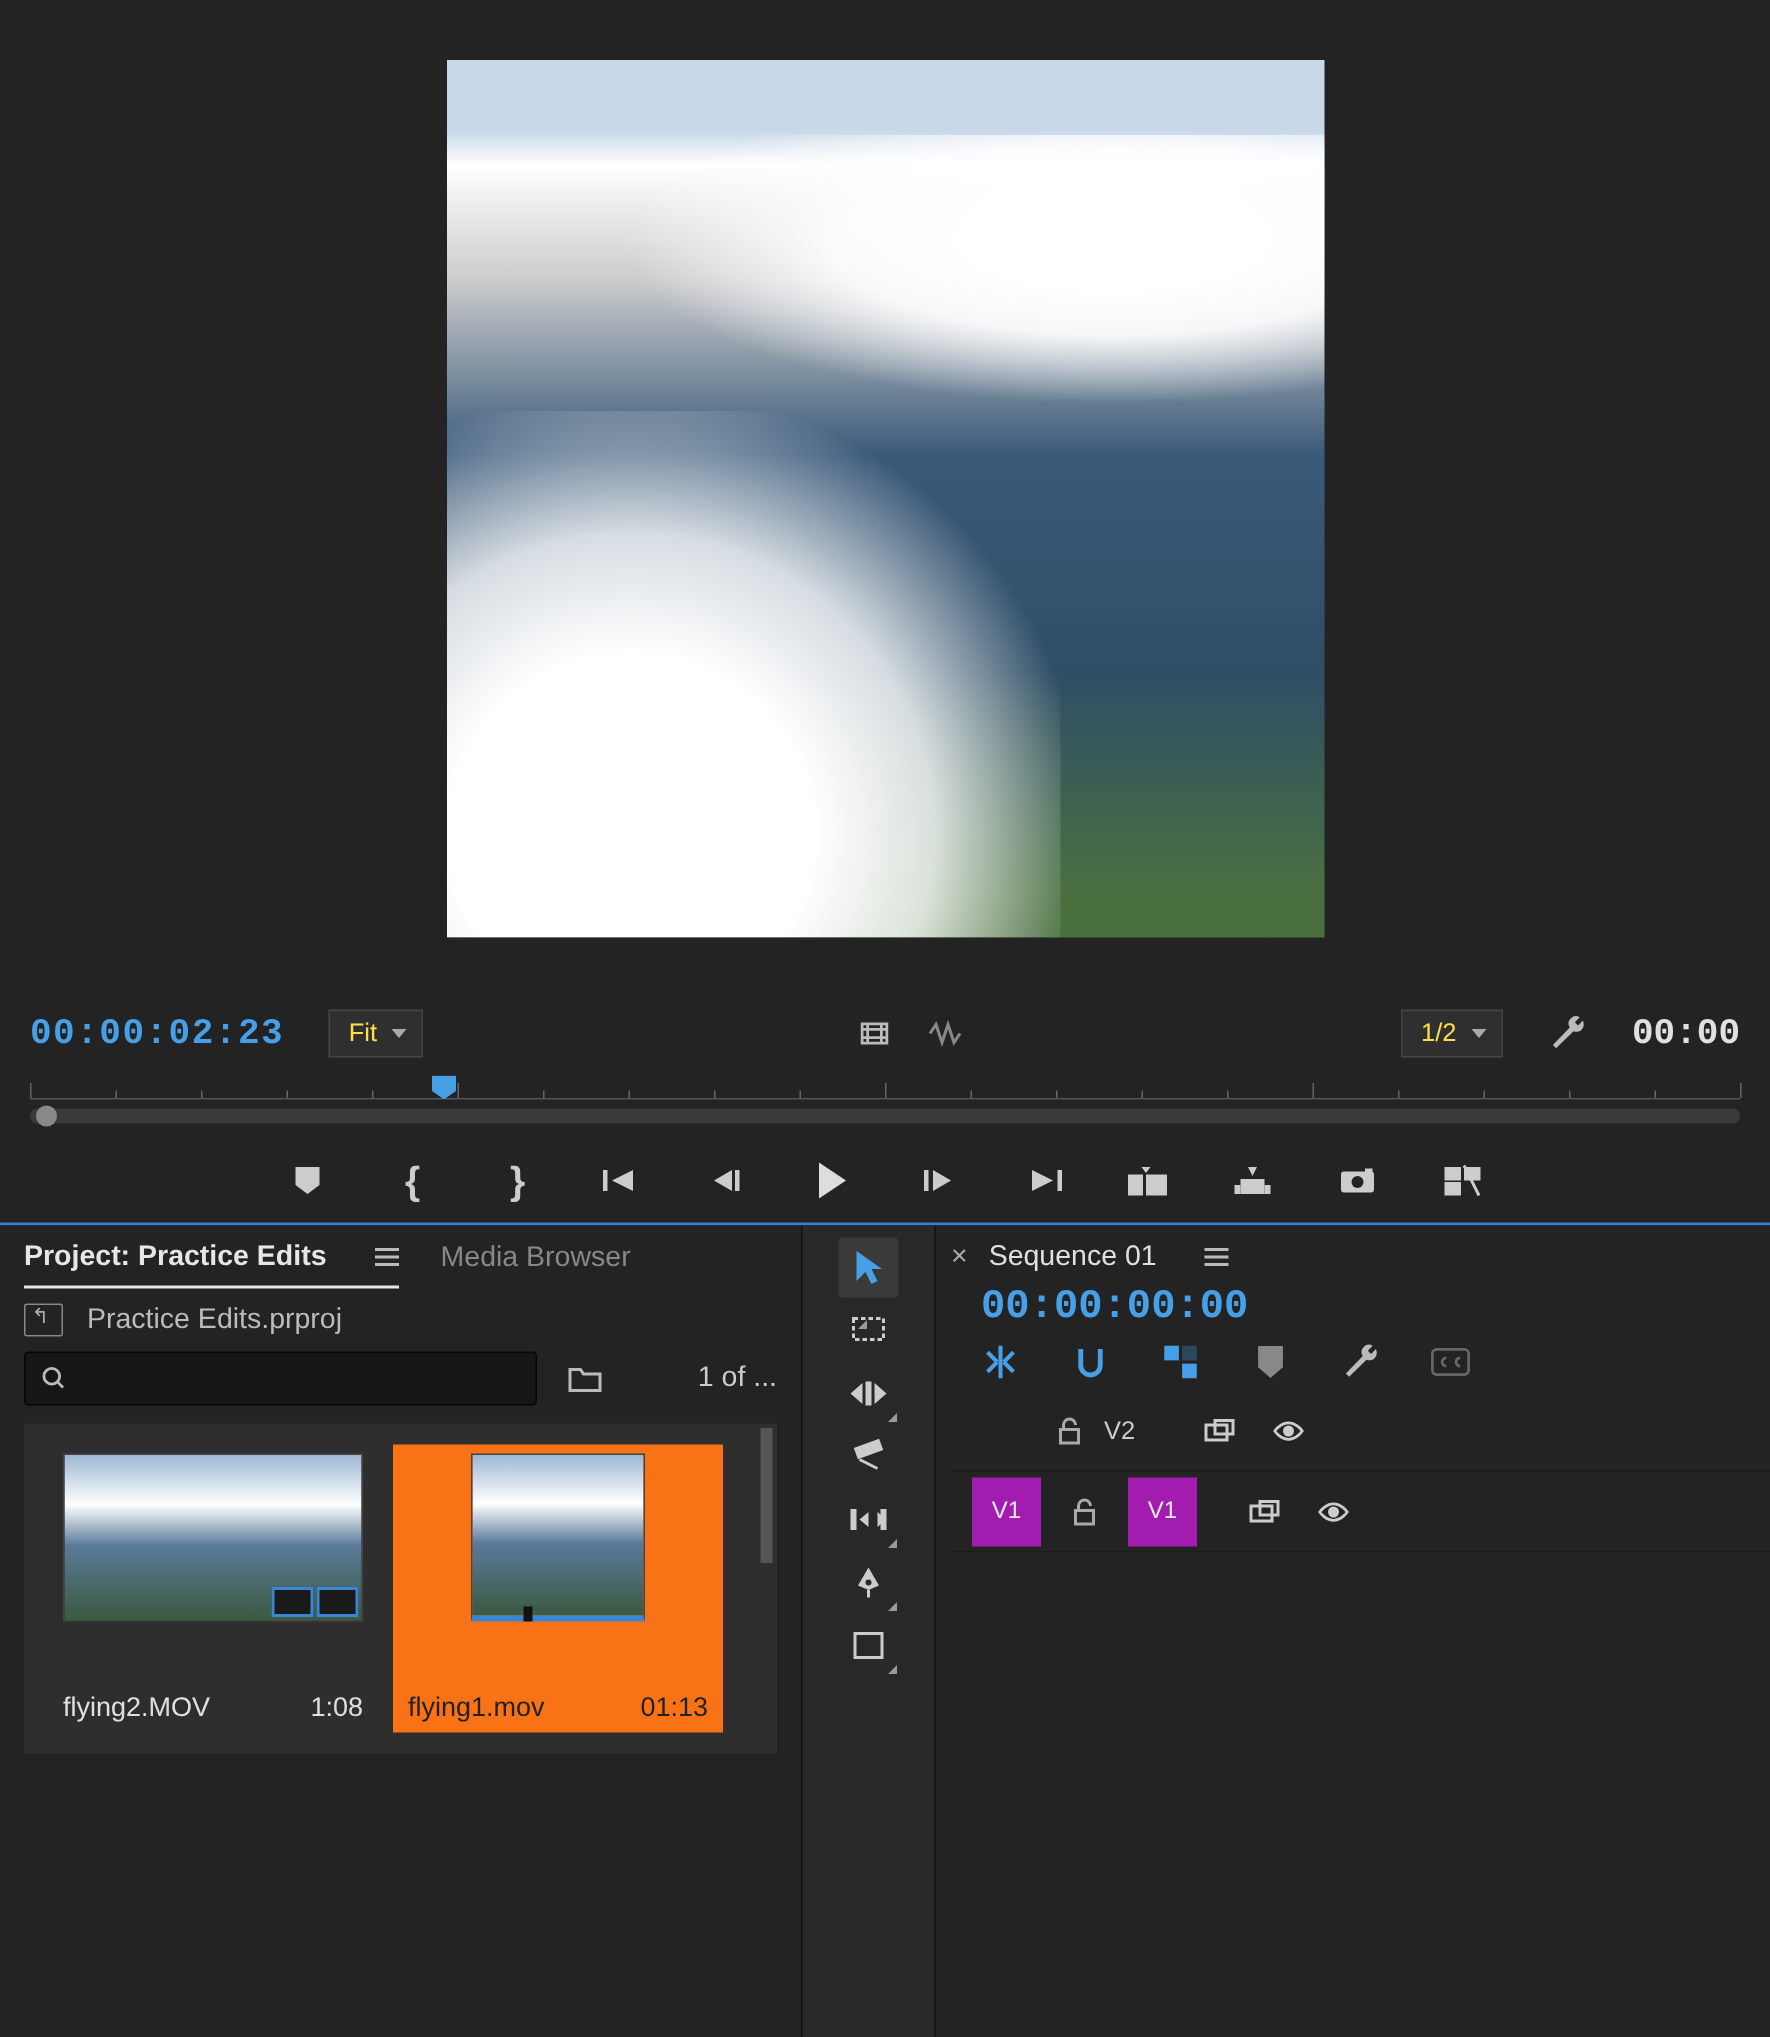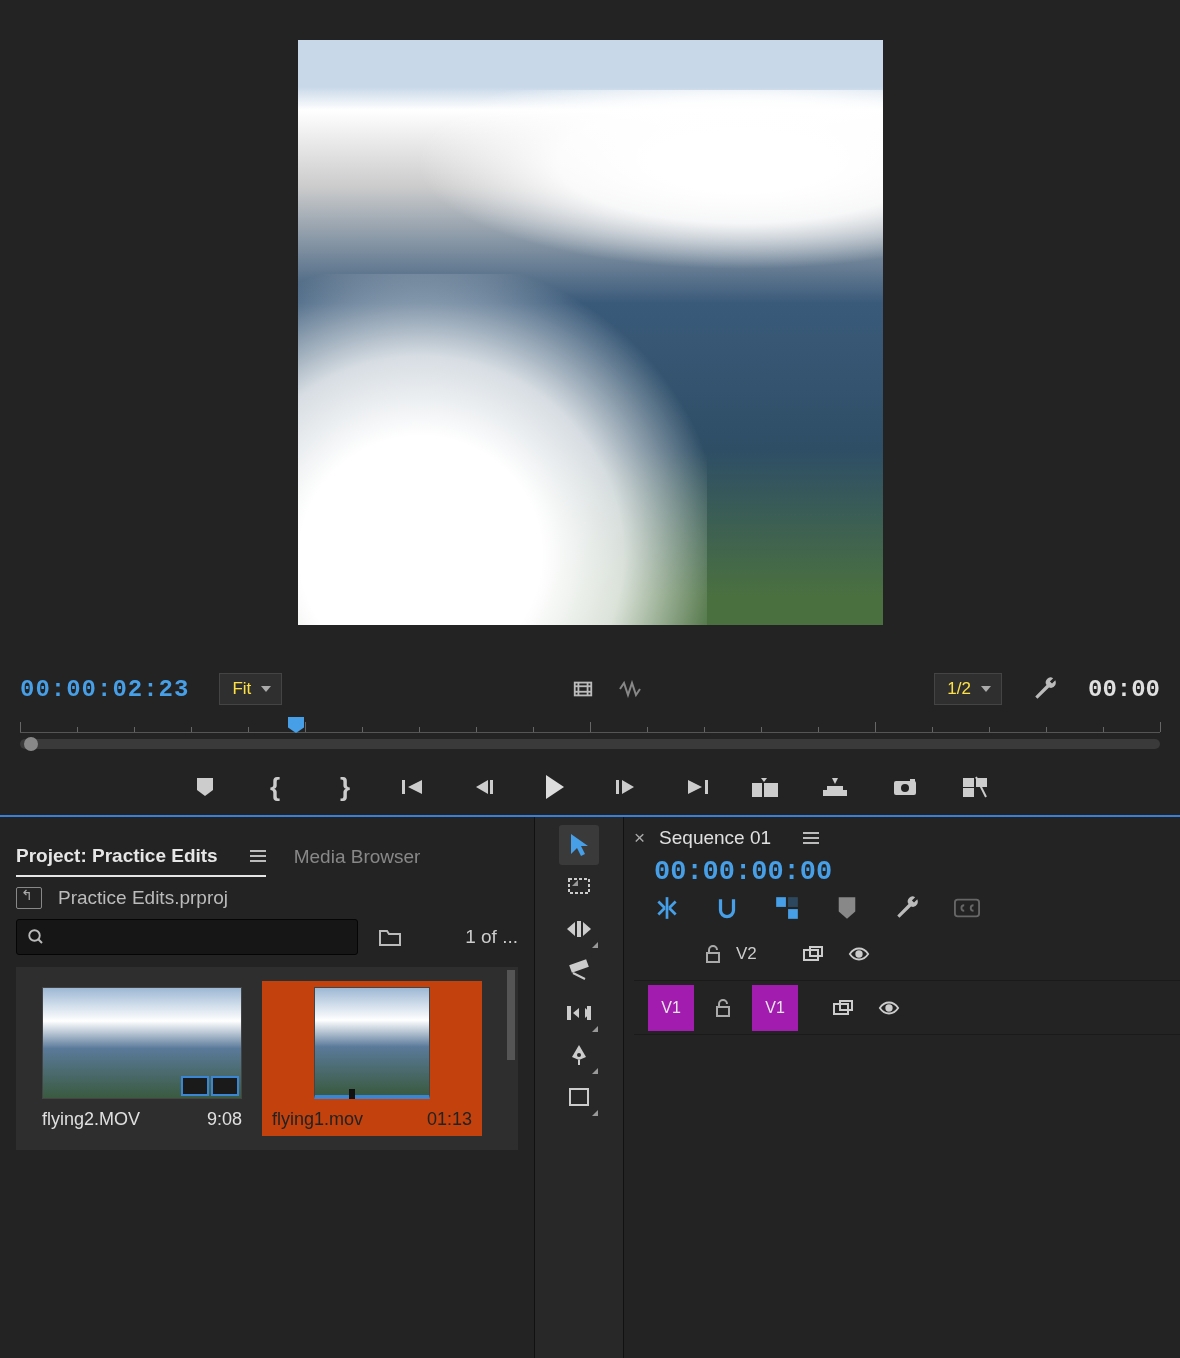--- a/index.html
+++ b/index.html
@@ -180,21 +180,20 @@
     display: flex;
     align-items: center;
     padding: 10px 16px 0 16px;
     gap: 28px;
     font-size: 19px;
   }
   .tab {
     padding-bottom: 8px;
     color: #888;
     cursor: pointer;
-    margin-top: 18px;
   }
   .tab.active {
     color: #e6e6e6;
     font-weight: 600;
     border-bottom: 2px solid #e6e6e6;
   }
   .tab-content { display: flex; align-items: center; gap: 14px; }
   .project-path {
     padding: 10px 16px 6px 16px;
     display: flex;
@@ -247,21 +246,21 @@
   }
   .bin {
     width: 220px;
     display: flex;
     flex-direction: column;
     align-items: center;
     padding: 6px;
     cursor: pointer;
   }
   .bin.selected {
-    background: #c2410c;
+    background: #f97316;
     color: #222;
   }
   .thumb {
     width: 200px; height: 112px;
     background: linear-gradient(#9db8d4 0%, #fff 30%, #5a7a9a 55%, #3a5a40 100%);
     border: 1px solid #444;
     position: relative;
   }
   .bin.selected .thumb { border-bottom: 4px solid #3b86d4; }
   .badge-strip {
@@ -282,20 +281,21 @@
   .bin.selected .thumb-type {
     width: 116px; height: 112px;
     margin: 0 auto;
   }
   .bin-footer {
     display: flex;
     justify-content: space-between;
     width: 100%;
     padding: 10px 4px 0 4px;
     font-size: 18px;
+    margin-top: 37px;
   }
   .tool-column {
     width: 90px;
     background: #282828;
     border-left: 1px solid #111;
     border-right: 1px solid #111;
     display: flex;
     flex-direction: column;
     align-items: center;
     padding-top: 8px;
@@ -540,21 +540,21 @@
     <div class="bins">
       <div class="bin">
         <div class="thumb">
           <div class="badge-strip">
               <span></span>
               <span></span>
             </div>
         </div>
         <div class="bin-footer">
           <span>flying2.MOV</span>
-          <span>9:08</span>
+          <span>1:08</span>
         </div>
       </div>
       <div class="bin selected">
         <div class="thumb thumb-type"></div>
         <div class="bin-footer">
           <span>flying1.mov</span>
           <span>01:13</span>
         </div>
       </div>
     </div>

